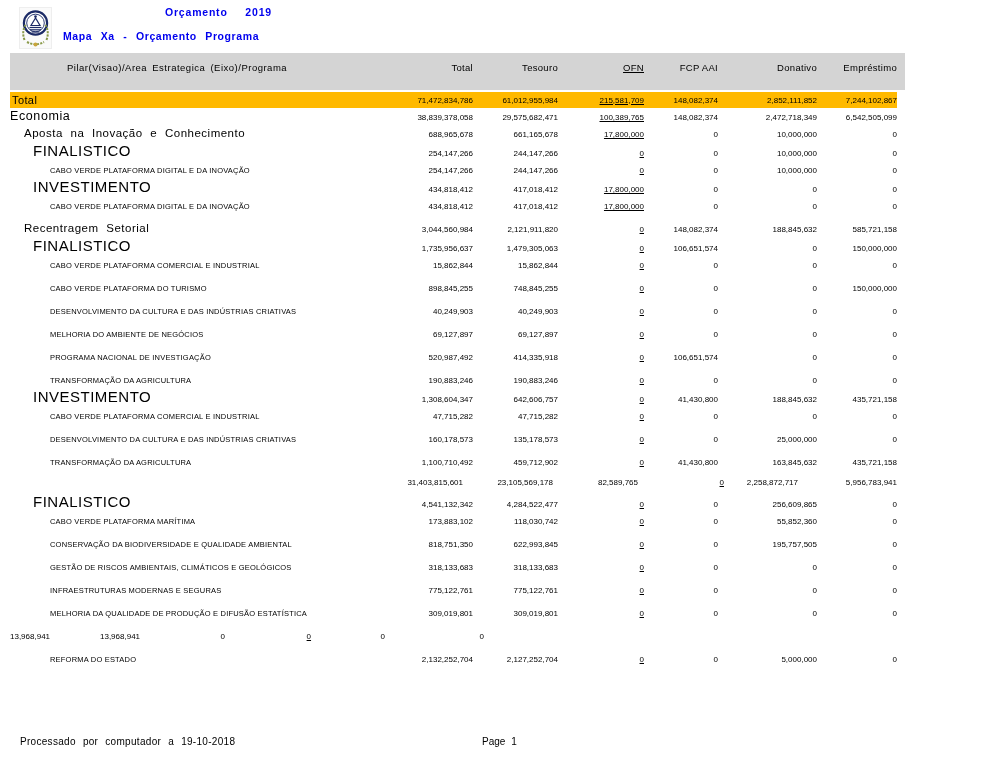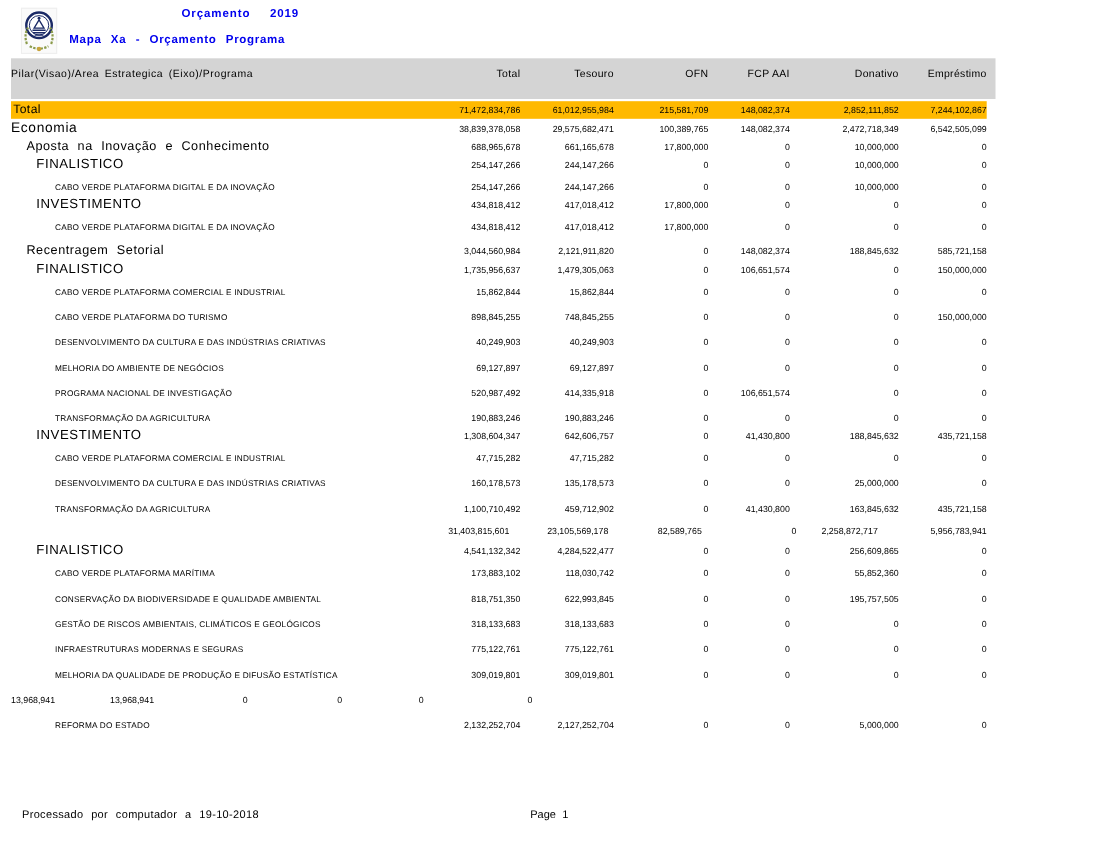--- a/index.html
+++ b/index.html
@@ -9,43 +9,43 @@
   }
   *{margin:0;padding:0;box-sizing:border-box;}
   html,body{width:1000px;height:773px;background:#fff;overflow:hidden;}
   body{position:relative;font-family:"Liberation Sans",sans-serif;color:#000;}
 
   .logo{position:absolute;left:19px;top:7px;width:33px;height:42px;background:#fafafa;border:1px solid #eee;}
   .title{position:absolute;left:165px;top:6px;color:var(--accent-blue);font-size:10.5px;font-weight:bold;letter-spacing:.8px;word-spacing:14px;white-space:nowrap;}
   .subtitle{position:absolute;left:63px;top:30px;color:var(--accent-blue);font-size:10.5px;font-weight:bold;letter-spacing:.6px;word-spacing:5px;white-space:nowrap;}
 
   .thead{position:absolute;left:10px;top:53px;width:895px;height:37px;background:var(--header-grey);display:flex;align-items:flex-start;padding-top:9px;padding-right:8px;}
-  .thead .hname{flex:1;font-size:9.5px;letter-spacing:.5px;word-spacing:2px;}
+  .thead .hname{flex:1;padding-left:57px;font-size:9.5px;letter-spacing:.5px;word-spacing:2px;}
   .hnum{font-size:9.5px;text-align:right;letter-spacing:.3px;}
 
   .rows{position:absolute;left:10px;top:90px;width:895px;padding-right:8px;}
   .row{display:flex;align-items:baseline;}
   .row .name{flex:1;white-space:nowrap;overflow:hidden;}
   .num{font-size:8px;text-align:right;white-space:nowrap;}
   
   .num:nth-child(2),.hnum:nth-child(2){width:90px;}
   .num:nth-child(3),.hnum:nth-child(3){width:85px;}
-  .num:nth-child(4),.hnum:nth-child(4){width:86px;}
+  .num:nth-child(4),.hnum:nth-child(4){width:86px;text-decoration:underline;}
   .num:nth-child(5),.hnum:nth-child(5){width:74px;}
   .num:nth-child(6),.hnum:nth-child(6){width:99px;}
   .num:nth-child(7),.hnum:nth-child(7){width:80px;}
 
   .lv0{background:var(--total-orange);height:16px;margin-top:2px;align-items:center;}
   .lv0 .name{font-size:11px;padding-left:2px;letter-spacing:.4px;}
   .lv1{height:14px;margin-top:1px;}
   .lv1 .name{font-size:12.5px;letter-spacing:.6px;}
   .lv2{height:14px;margin-top:4px;justify-content:flex-end;}
   .lv2 .name{font-size:11.5px;letter-spacing:.5px;word-spacing:4px;padding-left:14px;}
   .lv3{height:12px;margin-top:1px;}
-  .lv3 .name{font-size:12px;letter-spacing:.5px;padding-left:23px;}
+  .lv3 .name{font-size:15px;letter-spacing:.5px;padding-left:23px;}
   .lv4{height:11px;margin-top:12px;}
   .lv4 .name{font-size:7.5px;letter-spacing:.2px;padding-left:40px;}
   .lv4 + .lv3{margin-top:1px;}
   .lv4 + .lv2{margin-top:9px;}
 
   .footer-left{position:absolute;left:20px;top:736px;font-size:10px;word-spacing:4px;letter-spacing:.3px;}
   .footer-page{position:absolute;left:482px;top:736px;font-size:10px;word-spacing:3px;}
 </style>
 </head>
 <body>

